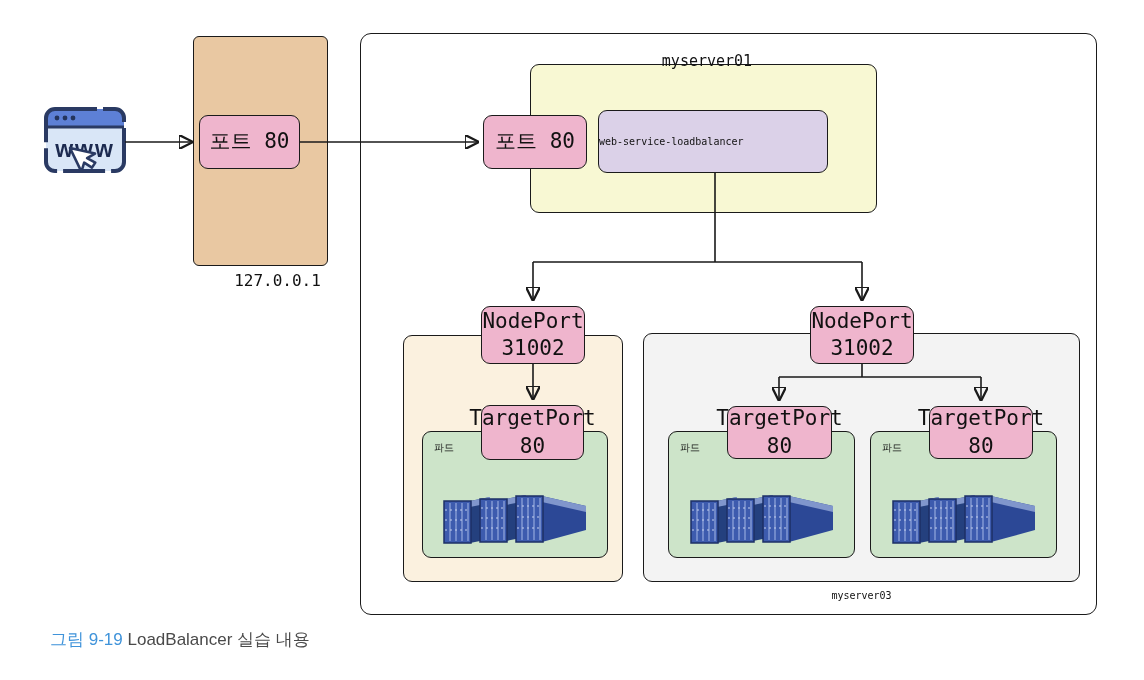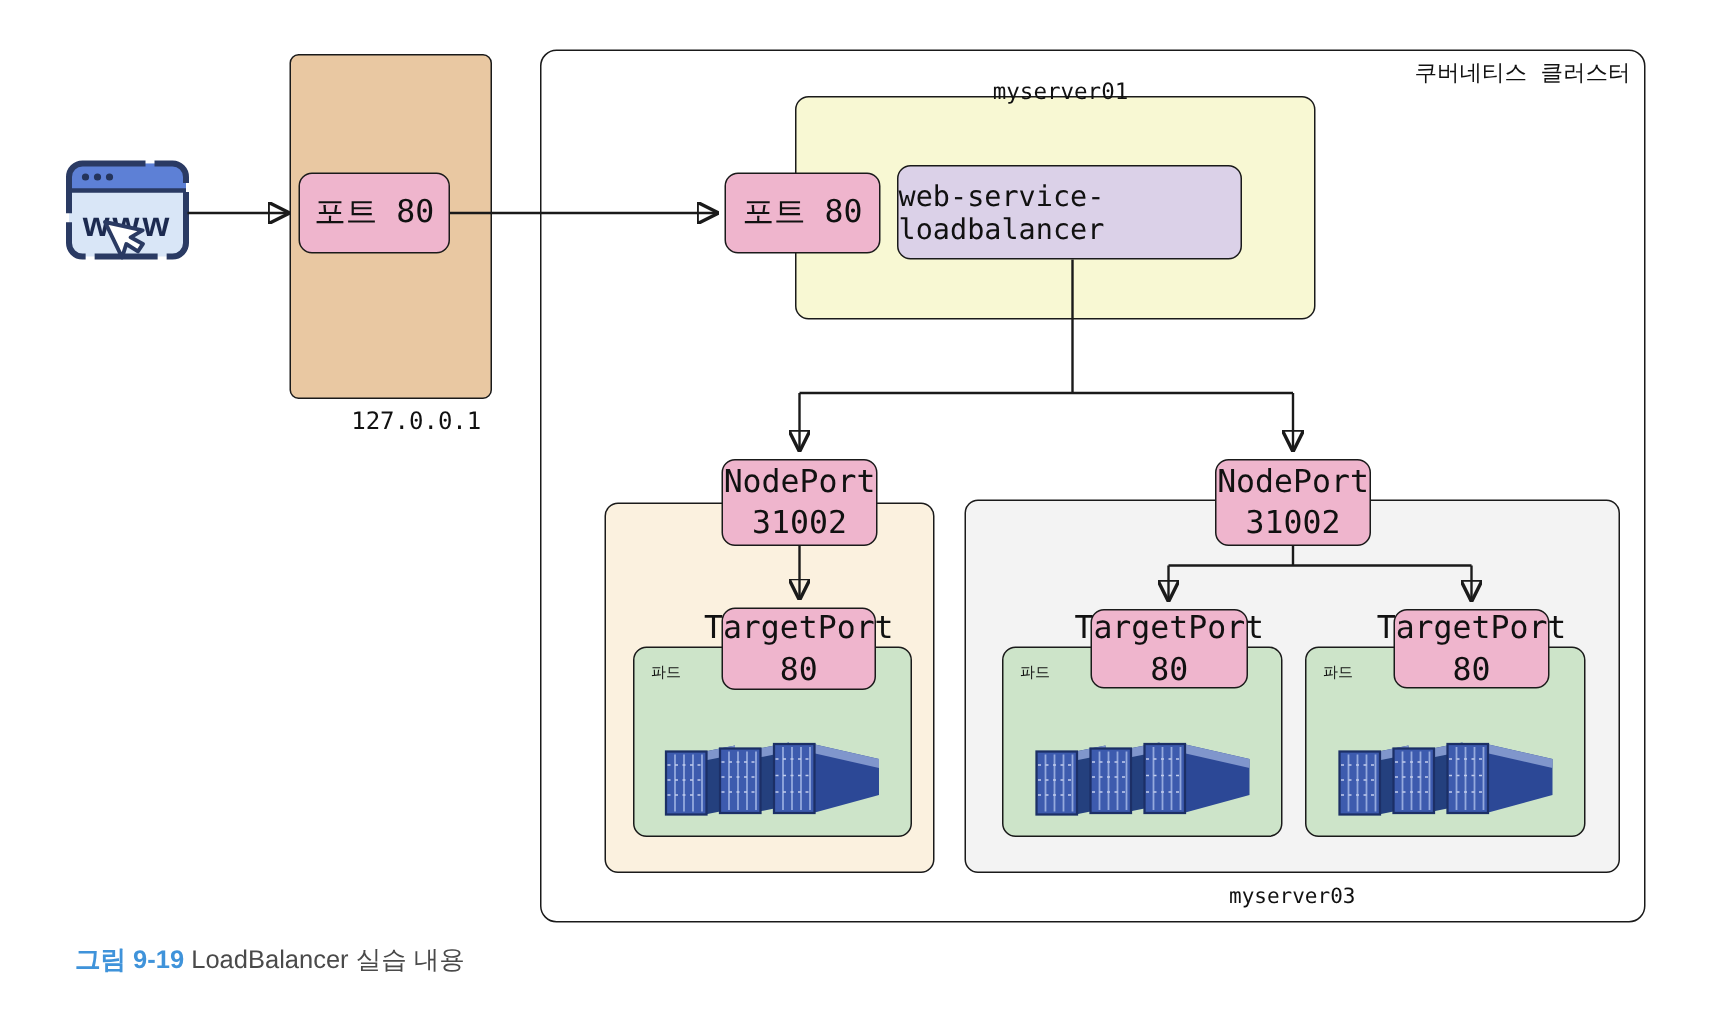--- a/index.html
+++ b/index.html
@@ -14,35 +14,35 @@
 
   .host      { background:var(--tan,#e9c8a2); z-index:1; }
   .cluster   { background:#ffffff; z-index:0; }
   .master    { background:var(--yellow,#f8f8d3); z-index:1; }
   .node2     { background:var(--cream,#fbf1df); z-index:1; }
   .node3     { background:var(--node_gray,#f3f3f3); z-index:1; }
   .pod       { background:var(--green,#cde4c9); z-index:2; }
   .pinkbox   { background:var(--pink,#efb5cd); z-index:4; display:flex; flex-direction:column;
                align-items:center; justify-content:center; font-size:21px; line-height:1.3; }
   .servicebox{ background:var(--purple,#dbd1e8); z-index:4; display:flex;
-               align-items:center; justify-content:center; font-size:19px; }
+               align-items:center; font-size:10px; }
 
   .lbl { position:absolute; font-size:15px; z-index:2; white-space:nowrap; }
   .lbl.center { text-align:center; }
   .pod-label { position:absolute; left:11px; top:9px; font-size:10px; z-index:3; }
   .containers { position:absolute; left:50%; top:46px; transform:translateX(-50%); z-index:3; }
 
   .connectors { position:absolute; left:0; top:0; z-index:3; pointer-events:none; }
   .connectors path, .connectors line { stroke:var(--border,#1a1a1a); stroke-width:1.6; fill:none; }
 
   .wwwicon { position:absolute; left:43px; top:104px; z-index:2; }
 
   .caption { position:absolute; left:50px; top:628px; z-index:2;
              font-family:"Liberation Sans",sans-serif; font-size:17px; }
-  .caption .fig { color:var(--caption_blue,#3f93da); font-weight:bold; }
+  .caption .fig { color:var(--caption_blue,#3f93da); font-weight:normal; }
   .caption .txt { color:var(--caption_text,#4a4a4a);margin-top:42px; }
   svg text { font-family:"Liberation Sans",sans-serif; }
 </style>
 </head>
 <body>
 
 <div class="stage">
 
   <svg width="0" height="0" style="position:absolute" aria-hidden="true">
     <defs>
@@ -112,21 +112,20 @@
     </g>
   </svg>
 
   <div class="box host round6" style="left:193px; top:36px; width:135px; height:230px;"></div>
   <div class="box pinkbox round8" style="left:199px; top:115px; width:101px; height:54px;">
     <span>포트 80</span>
   </div>
   <div class="lbl center" style="left:210px; top:271px; width:135px; font-size:16px;">127.0.0.1</div>
 
   <div class="box cluster round10" style="left:360px; top:33px; width:737px; height:582px;"></div>
-  <div class="lbl" style="left:847px; top:39px; width:240px; text-align:right;">쿠버네티스 클러스터</div>
 
   <div class="lbl center" style="left:607px; top:52px; width:200px;">myserver01</div>
   <div class="box master round8" style="left:530px; top:64px; width:347px; height:149px;"></div>
   <div class="box pinkbox round8" style="left:483px; top:115px; width:104px; height:54px;">
     <span>포트 80</span>
   </div>
   <div class="box servicebox round8" style="left:598px; top:110px; width:230px; height:63px;">
     <span>web-service-loadbalancer</span>
   </div>
 
@@ -164,21 +163,21 @@
       </svg>
   </div>
   <div class="box pinkbox round8" style="left:727px; top:406px; width:105px; height:53px;">
     <span>TargetPort</span>
     <span>80</span>
   </div>
   <div class="box pinkbox round8" style="left:929px; top:406px; width:104px; height:53px;">
     <span>TargetPort</span>
     <span>80</span>
   </div>
-  <div class="lbl center" style="left:643px; top:590px; width:437px; font-size:14px;">myserver03</div>
+  <div class="lbl center" style="left:643px; top:590px; width:437px; font-size:10px;">myserver03</div>
 
   <svg class="connectors" width="1144" height="680" viewBox="0 0 1144 680">
     <defs>
       <marker id="arr" viewBox="0 0 10 10" refX="8.5" refY="5" markerWidth="9" markerHeight="9" orient="auto-start-reverse">
         <path d="M0 0 L10 5 L0 10 Z" fill="#1a1a1a" stroke="none"></path>
       </marker>
     </defs>
     <line x1="125" y1="142" x2="191" y2="142" marker-end="url(#arr)"></line>
     <line x1="300" y1="142" x2="477" y2="142" marker-end="url(#arr)"></line>
     <path d="M715 173 V262 M533 262 H862"></path>

